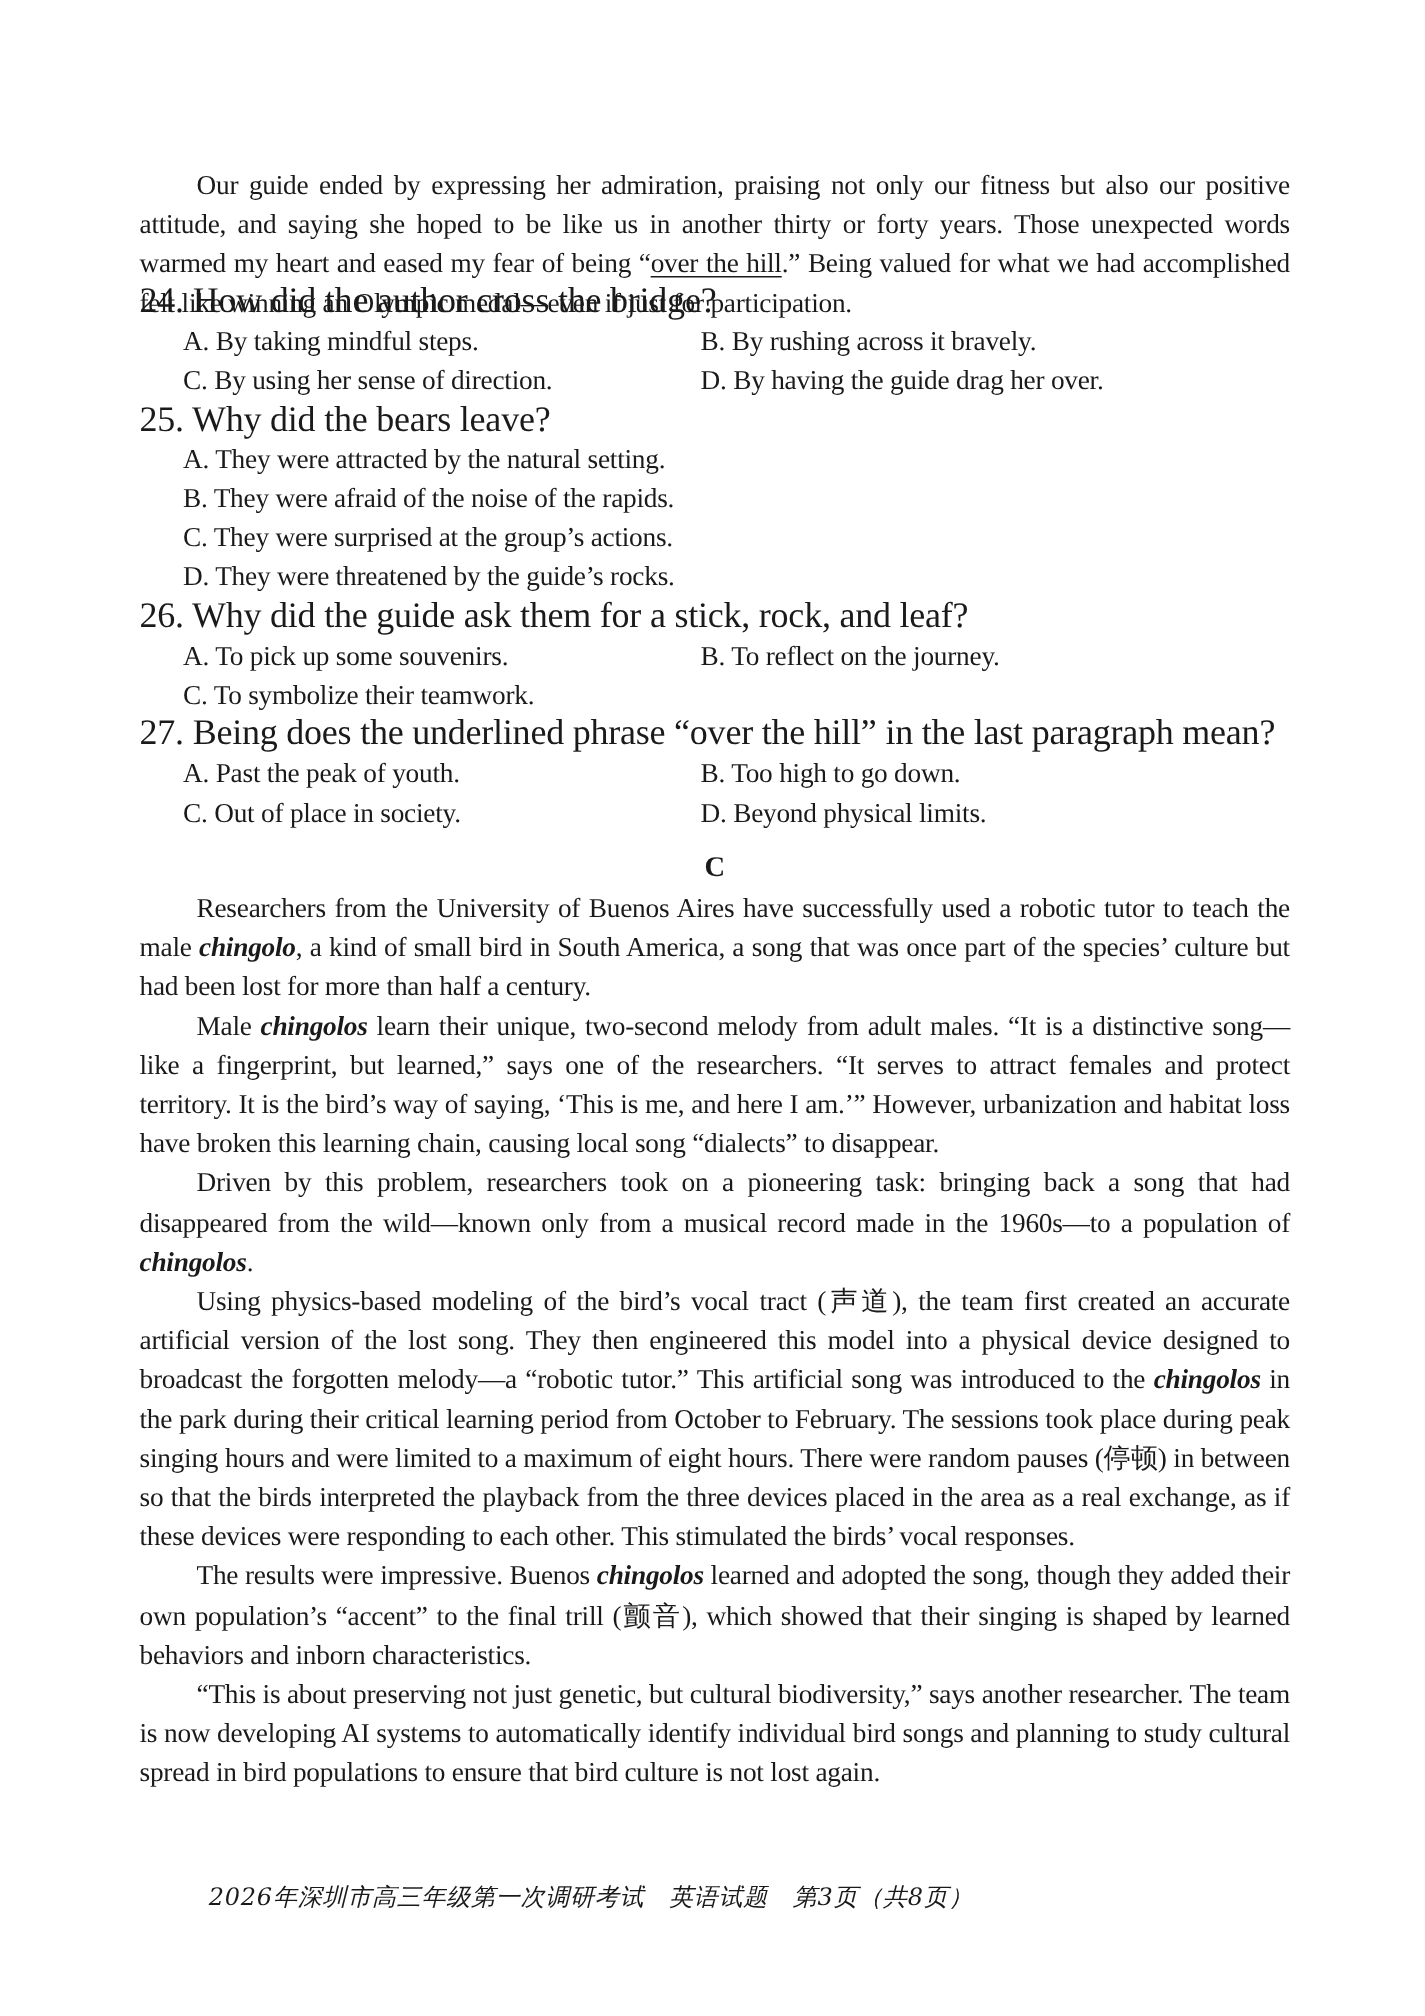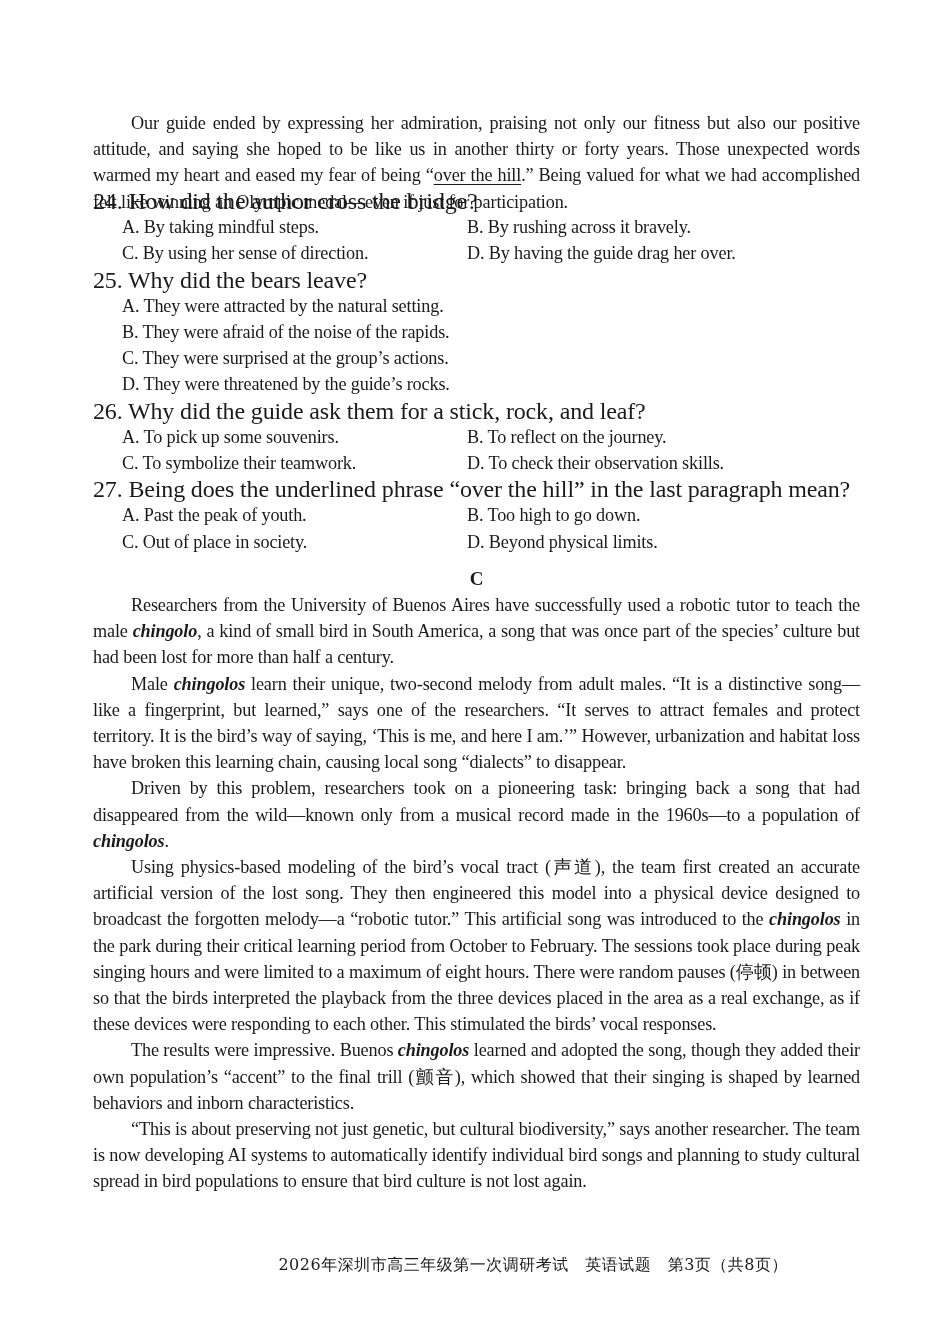--- a/index.html
+++ b/index.html
@@ -17,22 +17,22 @@
   .q { font-size: 24px; line-height: 26.2px; margin: 0; letter-spacing: -0.15px; }
   .opt-row { display: flex; font-size: 18.2px; line-height: 26.2px; letter-spacing: -0.15px; }
   .opt { margin: 0; }
   .opt.left { padding-left: 29px; width: 345px; }
   .opt.right { flex: 1; }
   .opt.full { padding-left: 29px; }
   .u { text-decoration: underline; text-underline-offset: 3px; }
   i { font-style: italic; font-weight: bold; }
   .section-label { text-align: center; font-weight: bold; font-size: 19px; line-height: 26px; margin: 0; }
   .footer {
-    position: absolute; top: 1255px; left: 0; width: 788px; text-align: right;
-    font-size: 16px; font-family: "DejaVu Serif", serif; letter-spacing: 0.5px;
+    position: absolute; top: 1255px; left: 0; width: 788px; text-align: center;
+    font-size: 16px; font-family: "DejaVu Serif", serif; letter-spacing: 0.5px; font-style: italic;
   }
 </style>
 </head>
 <body>
 
 <div class="page">
 
   <div class="block" style="top:76px;margin-top:34px;">
     <p class="para"><span>Our guide ended by expressing her admiration, praising not only our fitness but also our positive attitude, and saying she hoped to be like us in another thirty or forty years. Those unexpected words warmed my heart and eased my fear of being “</span><span class="u">over the hill</span><span>.” Being valued for what we had accomplished felt like winning an Olympic medal—even if just for participation.</span></p>
   </div>
@@ -68,21 +68,20 @@
     </div>
 
     <div>
       <p class="q"><span>26.</span> <span>Why did the guide ask them for a stick, rock, and leaf?</span></p>
       <div class="opt-row">
         <span class="opt left">A. To pick up some souvenirs.</span>
         <span class="opt right">B. To reflect on the journey.</span>
       </div>
       <div class="opt-row">
         <span class="opt left">C. To symbolize their teamwork.</span>
-        <span class="opt right">D. To check their observation skills.</span>
       </div>
     </div>
 
     <div>
       <p class="q"><span>27.</span> <span>Being does the underlined phrase “over the hill” in the last paragraph mean?</span></p>
       <div class="opt-row">
         <span class="opt left">A. Past the peak of youth.</span>
         <span class="opt right">B. Too high to go down.</span>
       </div>
       <div class="opt-row">

